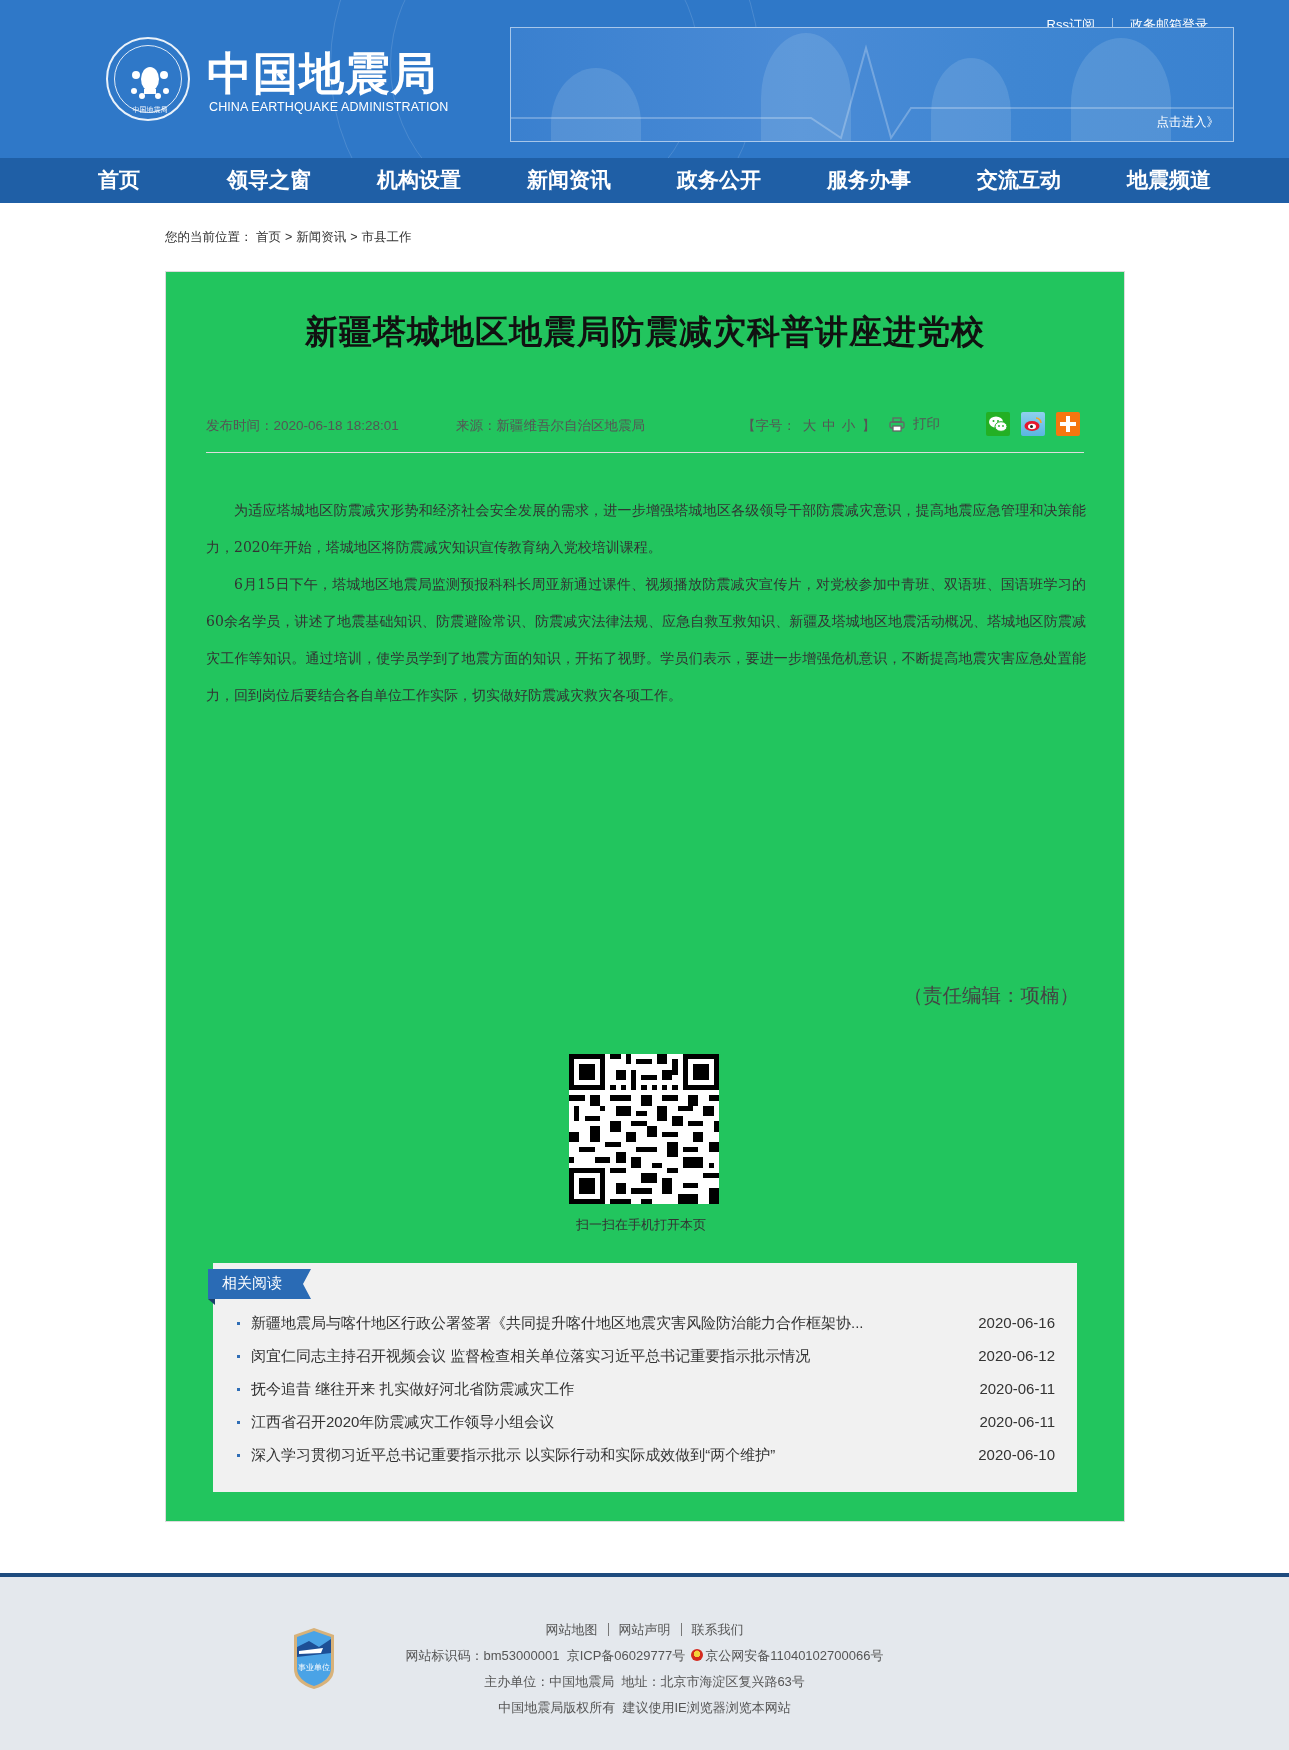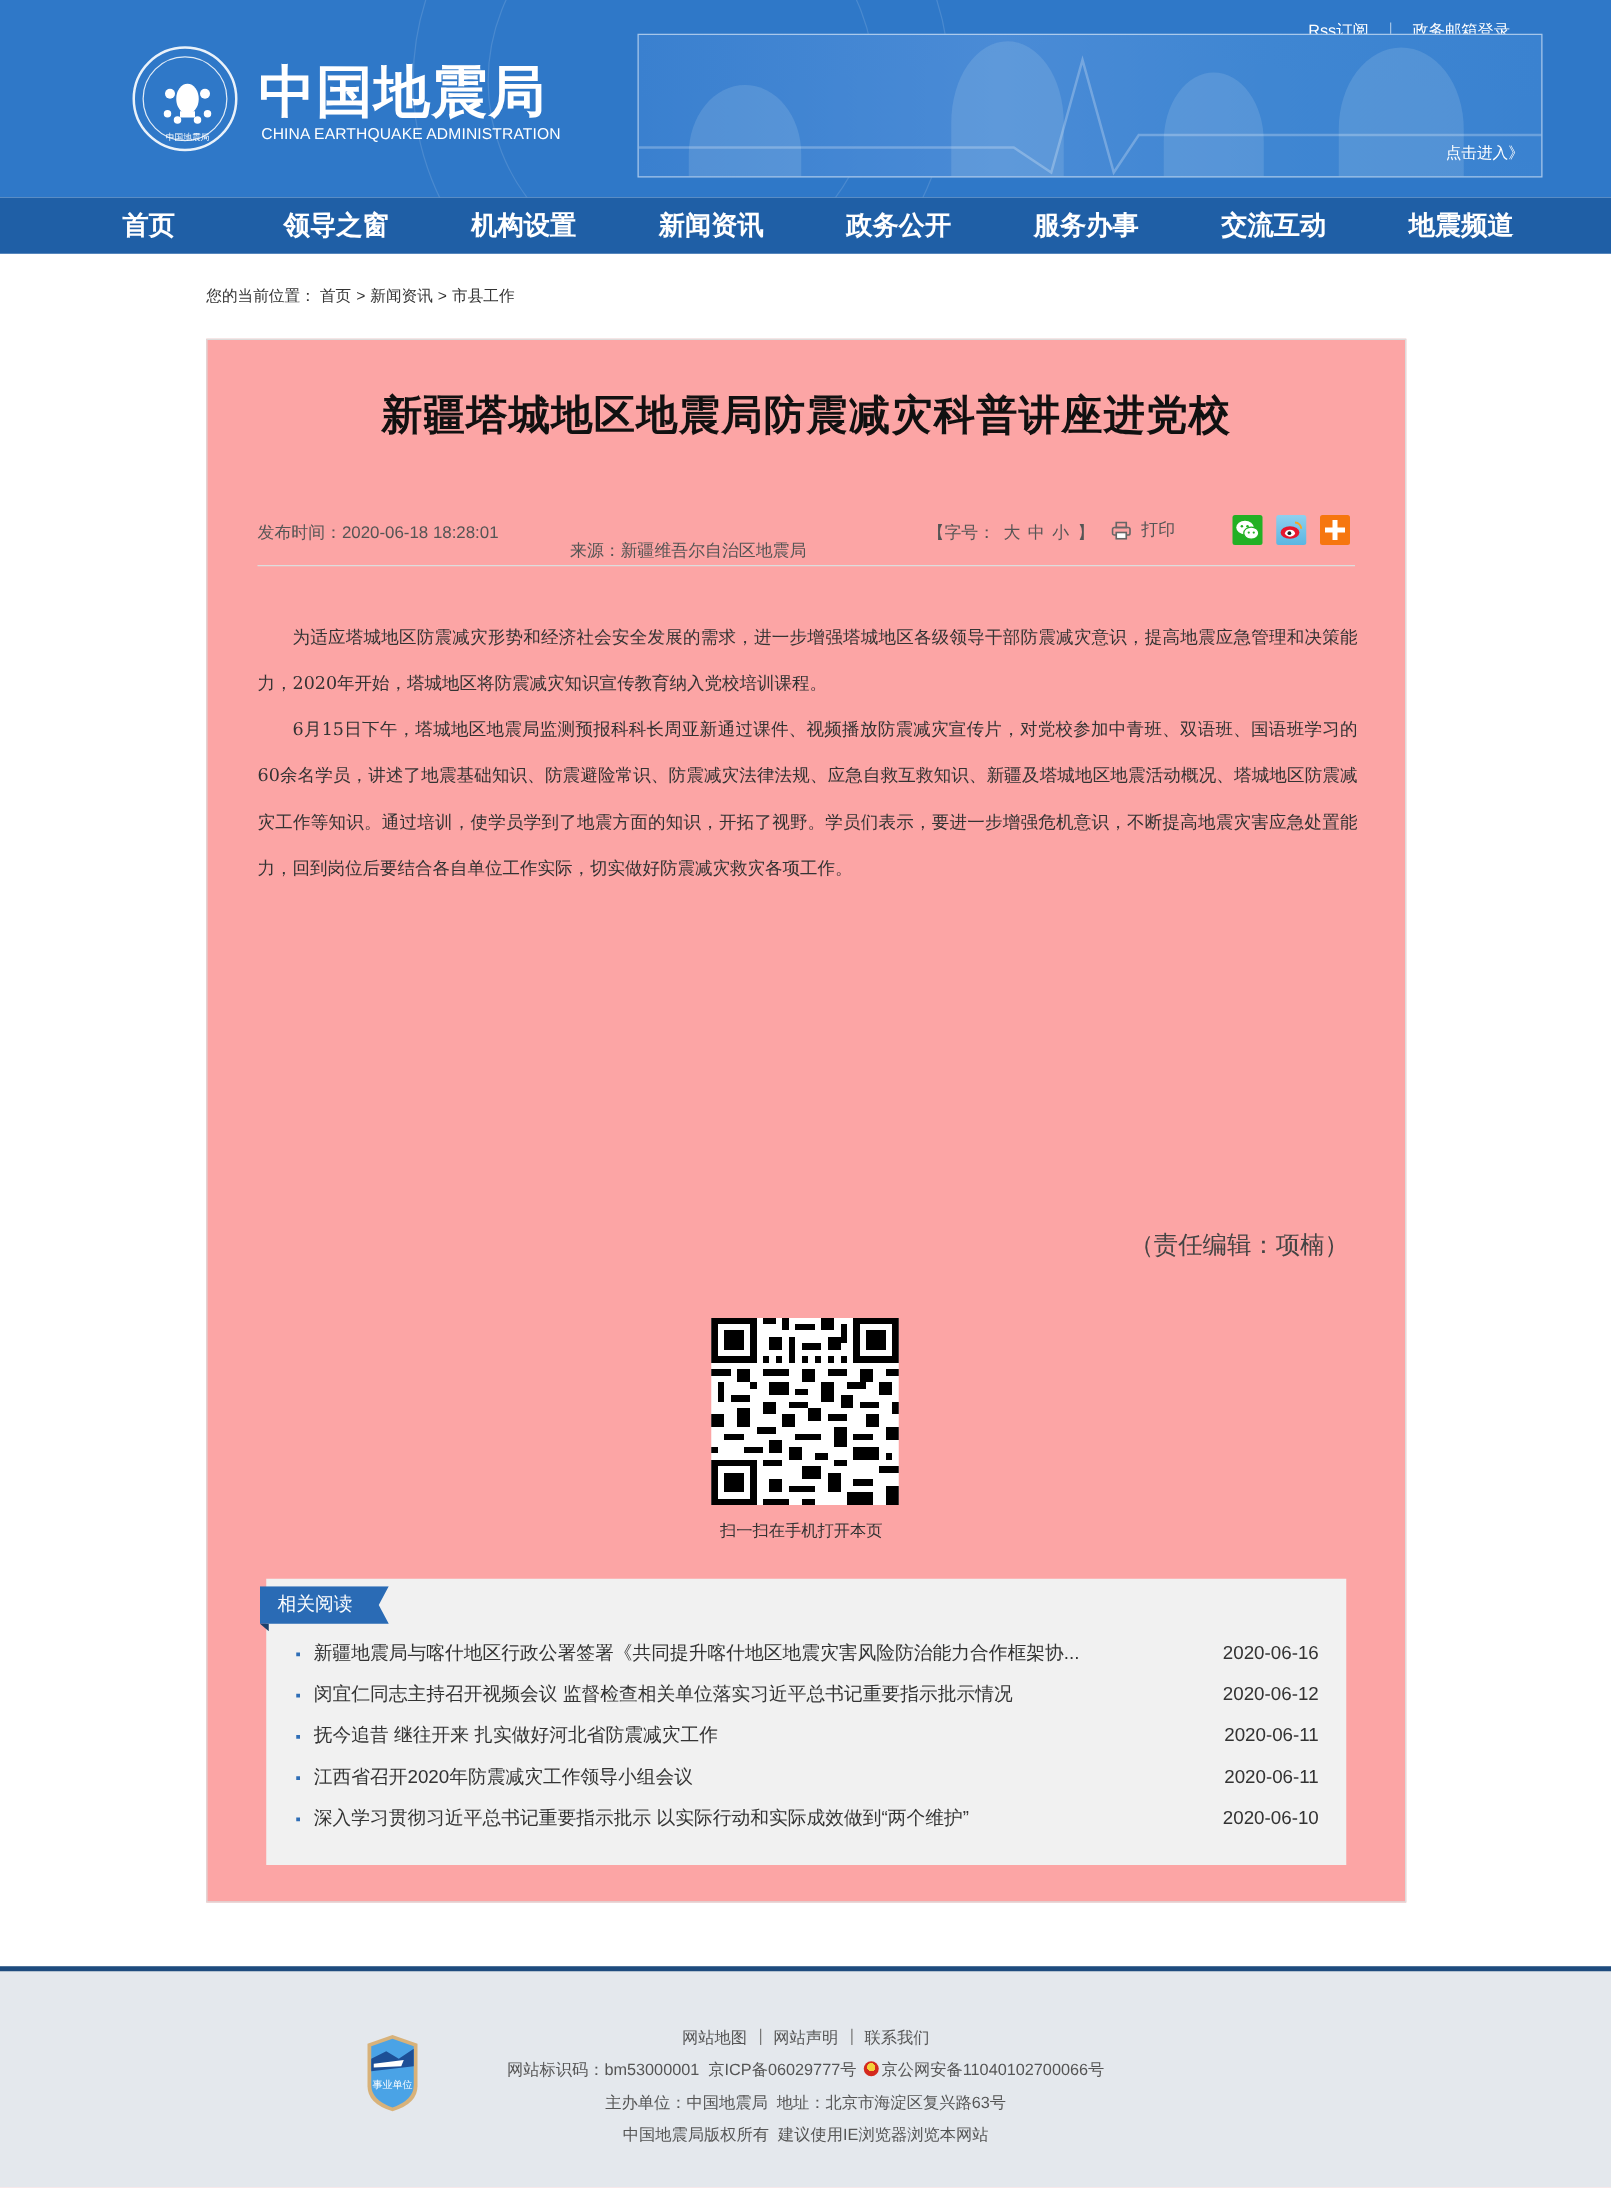--- a/index.html
+++ b/index.html
@@ -30,26 +30,26 @@
   .nav { position: absolute; left: 0; top: 158px; width: 1289px; height: 45px; background: #1f5fa6; }
   .nav ul { list-style: none; position: absolute; left: 44px; top: 0; display: flex; }
   .nav li { width: 150px; height: 45px; text-align: center; line-height: 45px; font-size: 21px; font-weight: bold; color: #fff; cursor: pointer; font-family: "DejaVu Sans", sans-serif; }
 
   
   .breadcrumb { position: absolute; left: 165px; top: 229px; font-size: 12.5px; color: #333; }
   .breadcrumb a { color: #333; text-decoration: none; cursor: pointer; }
   .breadcrumb .gt { margin: 0 4px; }
 
   
-  .article { position: absolute; left: 165px; top: 271px; width: 960px; height: 1251px; border: 1px solid #dcdcdc; background: #fca5a5; }
+  .article { position: absolute; left: 165px; top: 271px; width: 960px; height: 1251px; border: 1px solid #dcdcdc; background: #22c55e; }
   .article-title { position: absolute; left: 0; top: 38px; width: 958px; text-align: center; font-family: "DejaVu Serif", "Liberation Serif", serif; font-size: 33px; color: #111; letter-spacing: 1px; }
 
   .meta { position: absolute; left: 40px; top: 143px; width: 878px; height: 22px; font-size: 13.5px; color: #555; }
   .meta .pub { position: absolute; left: 0; top: 2px; }
-  .meta .src { position: absolute; left: 250px; top: 17px; }
+  .meta .src { position: absolute; left: 250px; top: 2px; }
   .meta .fontsize { position: absolute; left: 536px; top: 2px; color: #555; }
   .meta .fontsize span.sz { cursor: pointer; margin: 0 3px; }
   .meta .print { position: absolute; left: 683px; top: 0px; display: flex; align-items: center; cursor: pointer; }
   .meta .print svg { margin-right: 8px; }
   .share { position: absolute; left: 780px; top: -3px; display: flex; gap: 11px; }
   .share .ic { width: 24px; height: 24px; border-radius: 2px; cursor: pointer; position: relative; display: flex; align-items: center; justify-content: center; }
   .share .wechat { background: #23b024; }
   .share .weibo { background: linear-gradient(180deg, #8fd0ee, #5ab6e2); }
   .share .more { background: #f6760f; }
   .meta-divider { position: absolute; left: 40px; top: 180px; width: 878px; height: 1px; background: #ddd; }

